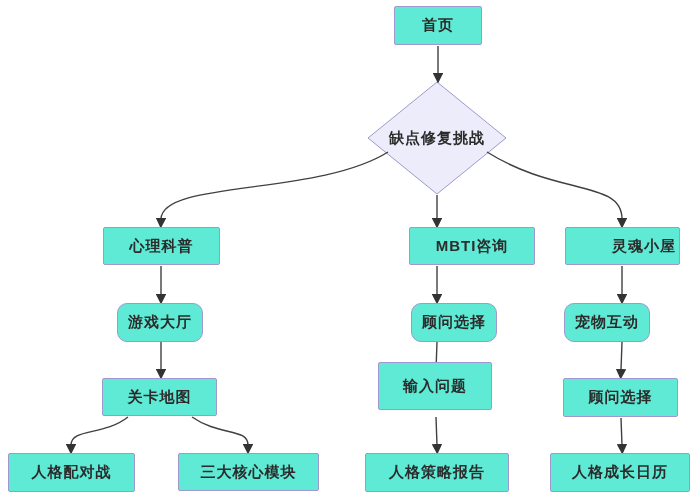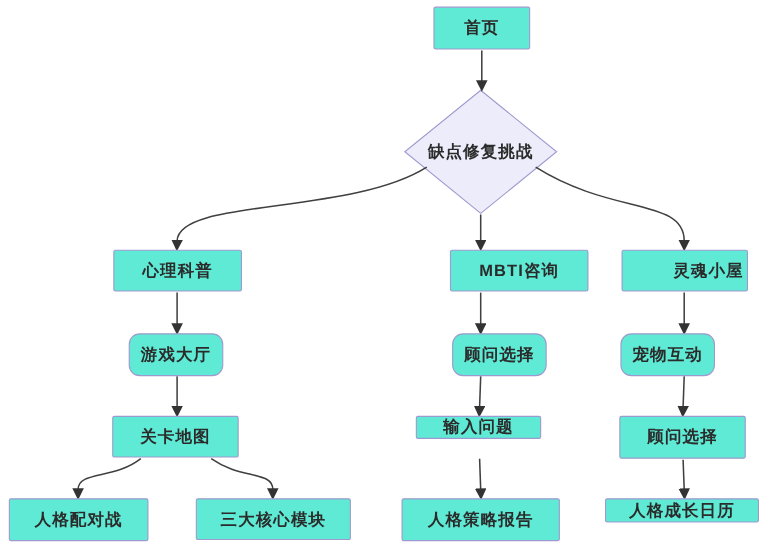--- a/index.html
+++ b/index.html
@@ -29,26 +29,26 @@
   
   .n-home{left:394px;top:6px;width:88px;height:39px;}
   .n-core{left:368px;top:120px;width:138px;height:36px;}
   .n-psych{left:103px;top:227px;width:117px;height:38px;}
   .n-game{left:117px;top:303px;width:86px;height:39px;}
   .n-level{left:102px;top:378px;width:115px;height:38px;}
   .n-match{left:8px;top:453px;width:127px;height:39px;}
   .n-flaw{left:178px;top:453px;width:141px;height:38px;}
   .n-mbti{left:377px;top:227px;width:126px;height:38px;margin-left:32px;}
   .n-advisor{left:393px;top:303px;width:86px;height:39px;margin-left:18px;}
-  .n-input{left:378px;top:378px;width:114px;height:21px;}
+  .n-input{left:378px;top:362px;width:114px;height:48px;}
   .n-report{left:365px;top:453px;width:144px;height:39px;}
   .n-soul{left:565px;top:227px;width:115px;height:38px;padding-left:43px;}
   .n-pet{left:564px;top:303px;width:86px;height:39px;}
   .n-voice{left:563px;top:378px;width:115px;height:39px;}
-  .n-calendar{left:550px;top:453px;width:140px;height:22px;}
+  .n-calendar{left:550px;top:453px;width:140px;height:39px;}
 </style>
 </head>
 <body>
 
 <div id="canvas">
 
   <svg id="edge-layer" width="700" height="499" viewBox="0 0 700 499" xmlns="http://www.w3.org/2000/svg">
     <defs>
       <marker id="arrow" viewBox="0 0 10 10" refX="1" refY="5" markerWidth="7.5" markerHeight="7.5" orient="auto-start-reverse">
         <path d="M0,0 L10,5 L0,10 z" fill="#333333"></path>

